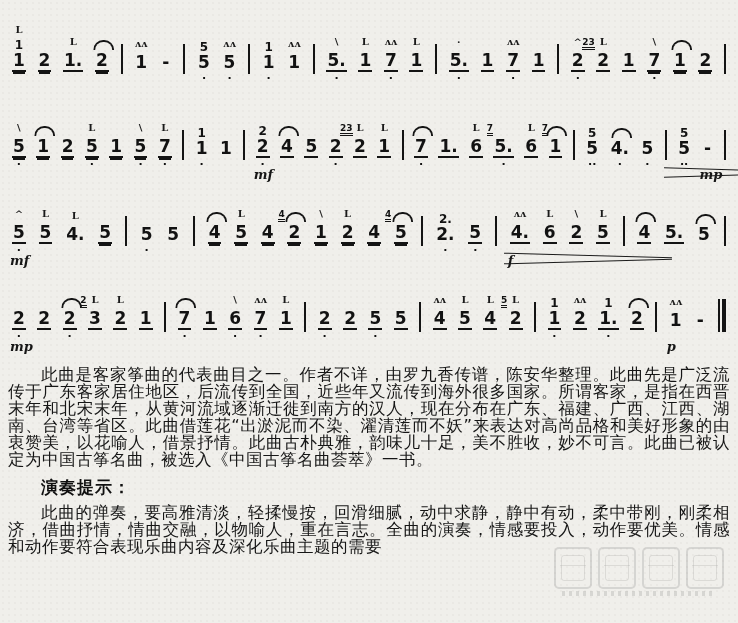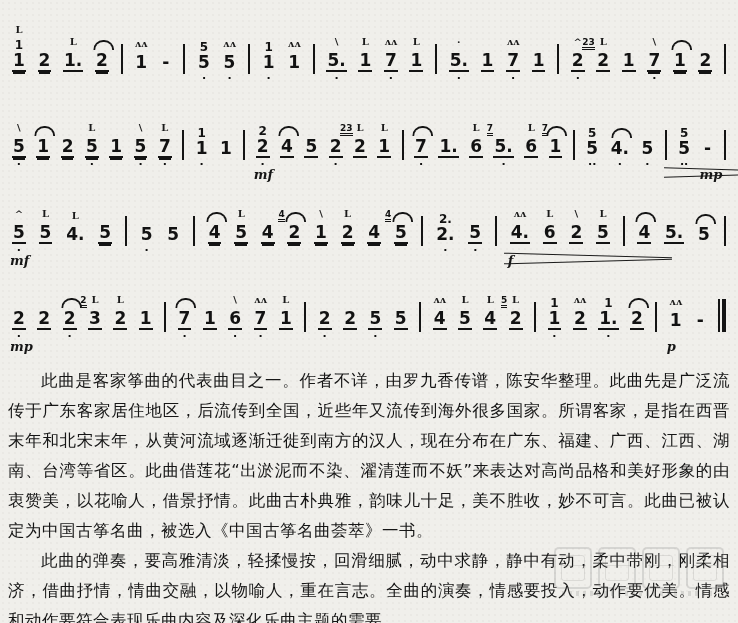--- a/index.html
+++ b/index.html
@@ -61,21 +61,21 @@
   .hp:before,.hp:after{content:"";position:absolute;left:0;width:100%;border-top:1.5px solid #1a1a1a;}
   .hp:before{top:1px;transform:rotate(1.6deg);}
   .hp:after{top:7px;transform:rotate(-1.6deg);}
   
   .text{padding:2px 8px 0 8px;}
   .hd{
     margin:8px 0 5px 33px;
     font:700 17px "DejaVu Sans",sans-serif;color:#101010;letter-spacing:1px;
   }
   .para{
-    margin:0;font-size:16.5px;line-height:30px;letter-spacing:0.5px;
+    margin:0;font-size:16.5px;line-height:17px;letter-spacing:0.5px;
     text-align:justify;text-indent:2em;color:#161616;
   }
   
   .wm{
     position:absolute;right:4px;bottom:2px;width:180px;height:80px;
     opacity:.55;pointer-events:none;
   }
   .wm-row{position:absolute;top:6px;left:0;display:flex;gap:6px;}
   .wm-glyph{
     width:34px;height:38px;border:2px solid rgba(100,100,100,.35);
@@ -228,20 +228,21 @@
         <span class="tok u1"><span class="orn-arc"></span><span class="dg">2</span></span>
         <span class="bar"></span>
         <span class="tok"><span class="orn">ʌʌ</span><span class="dg">1</span><span class="dyn">p</span></span>
         <span class="tok"><span class="dg">-</span></span>
         <span class="bar final"></span>
       </div>
     </div>
 
   <div class="text">
     <p class="para">此曲是客家筝曲的代表曲目之一。作者不详，由罗九香传谱，陈安华整理。此曲先是广泛流传于广东客家居住地区，后流传到全国，近些年又流传到海外很多国家。所谓客家，是指在西晋末年和北宋末年，从黄河流域逐渐迁徙到南方的汉人，现在分布在广东、福建、广西、江西、湖南、台湾等省区。此曲借莲花“出淤泥而不染、濯清莲而不妖”来表达对高尚品格和美好形象的由衷赞美，以花喻人，借景抒情。此曲古朴典雅，韵味儿十足，美不胜收，妙不可言。此曲已被认定为中国古筝名曲，被选入《中国古筝名曲荟萃》一书。</p>
+    <h3 class="hd">演奏提示：</h3>
     <p class="para">此曲的弹奏，要高雅清淡，轻揉慢按，回滑细腻，动中求静，静中有动，柔中带刚，刚柔相济，借曲抒情，情曲交融，以物喻人，重在言志。全曲的演奏，情感要投入，动作要优美。情感和动作要符合表现乐曲内容及深化乐曲主题的需要</p>
   </div>
 
   <div class="wm">
     <div class="wm-row">
       <span class="wm-glyph"></span>
       <span class="wm-glyph"></span>
       <span class="wm-glyph"></span>
       <span class="wm-glyph"></span>
     </div>

